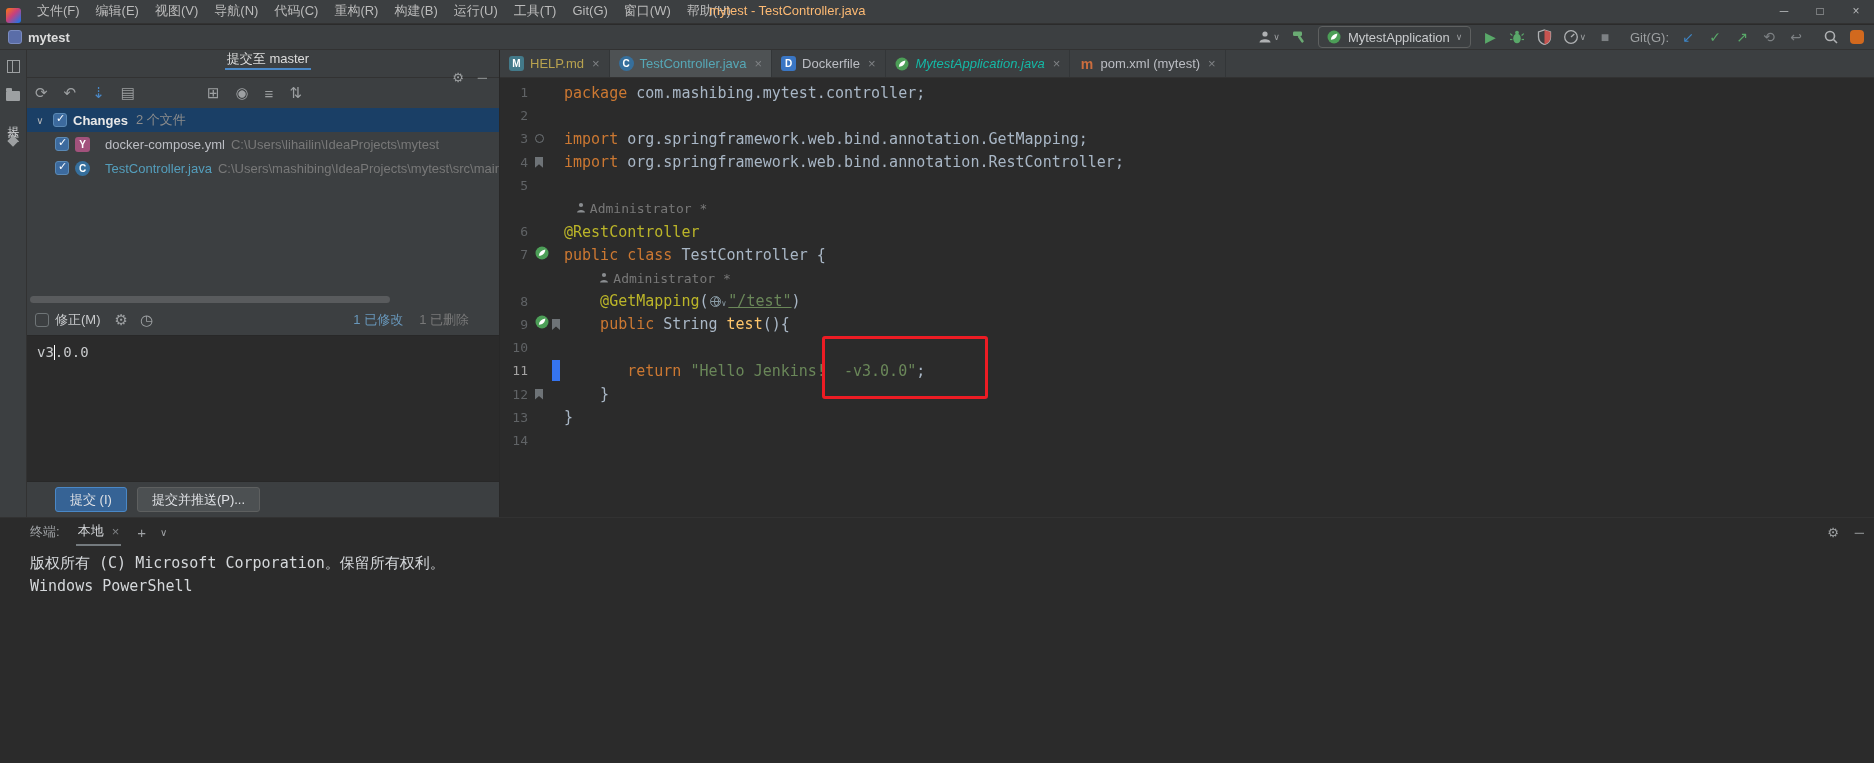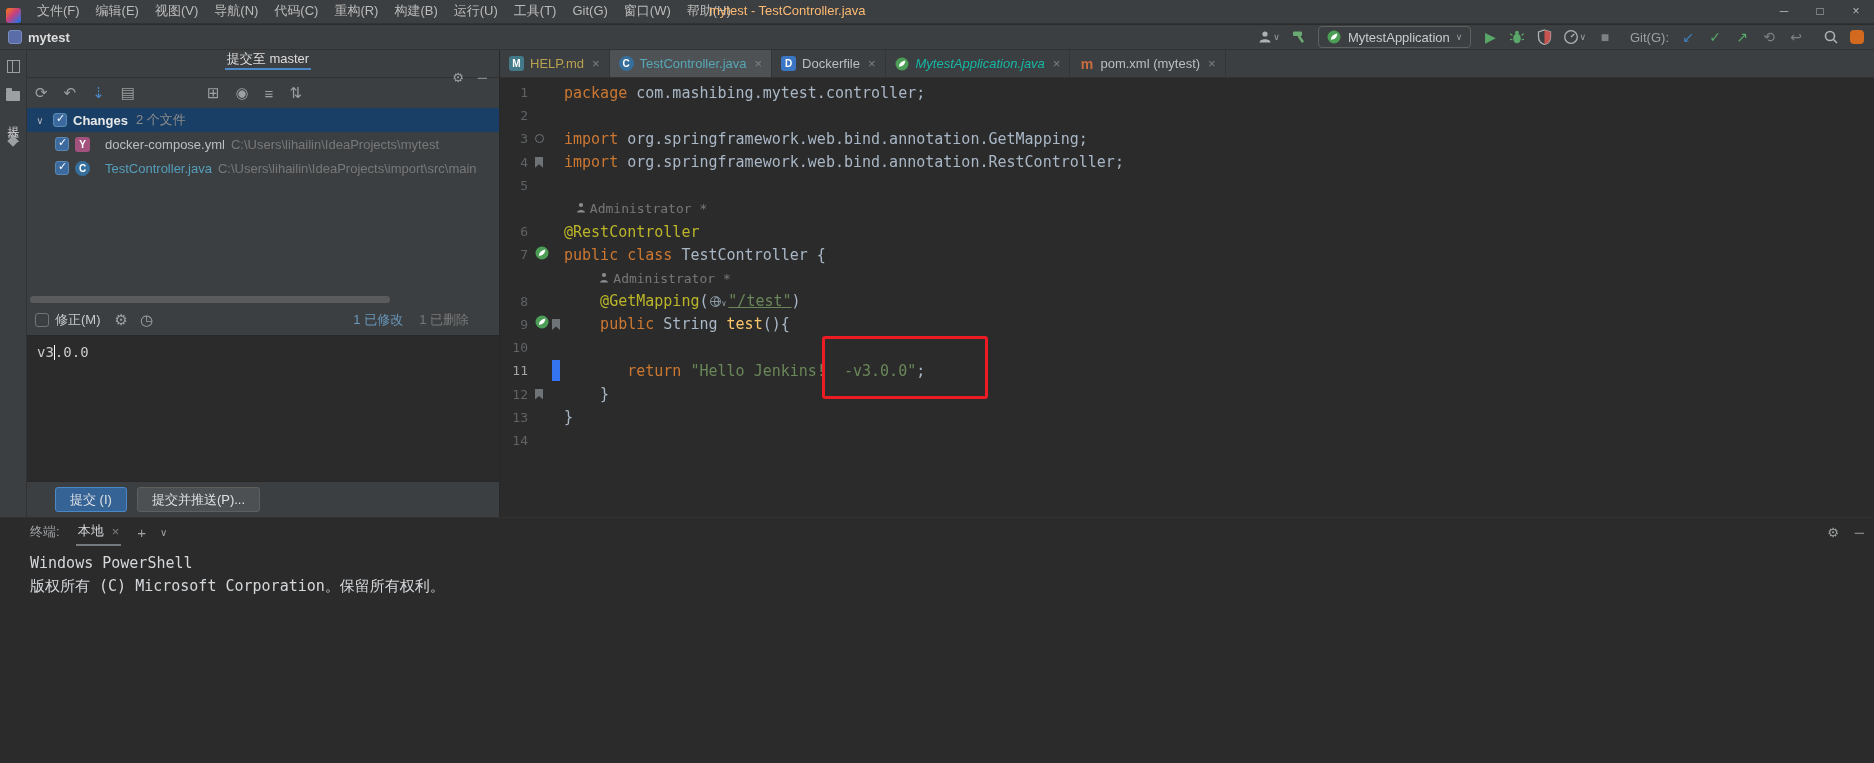--- a/index.html
+++ b/index.html
@@ -255,21 +255,21 @@
           <span class="cb on"></span>
           <span class="fic fic-yaml">Y</span>
           <span class="fname" style="color: rgb(188, 190, 196);">docker-compose.yml</span>
           <span class="fpath">C:\Users\lihailin\IdeaProjects\mytest</span>
         </div>
         <div class="tree-row">
           <span class="tree-indent"></span>
           <span class="cb on"></span>
           <span class="fic fic-class">C</span>
           <span class="fname" style="color: rgb(84, 158, 188);">TestController.java</span>
-          <span class="fpath">C:\Users\lihailin\IdeaProjects\import\src\main</span>
+          <span class="fpath">C:\Users\mashibing\IdeaProjects\mytest\src\main</span>
         </div>
       </div>
   </div>
   <div id="cp-hscroll"></div>
   <div id="cp-amend">
     <span class="cb off" style="margin-left:0;"></span>
     <span id="amend-label">修正(M)</span>
     <span class="cp-ic">⚙</span>
     <span class="cp-ic" style="margin-left:12px;">◷</span>
     <span id="cp-stats">
@@ -436,16 +436,16 @@
       <span class="tab-close">×</span>
     </span>
     <span id="term-plus">+</span>
     <span id="term-chev">∨</span>
     <span id="term-header-icons">
       <span>⚙</span>
       <span>─</span>
     </span>
   </div>
   <div id="term-body">
+      <div class="term-line">版权所有 (C) Microsoft Corporation。保留所有权利。</div>
       <div class="term-line">Windows PowerShell</div>
-      <div class="term-line">版权所有 (C) Microsoft Corporation。保留所有权利。</div>
     </div>
 </div>
 
 </body></html>

